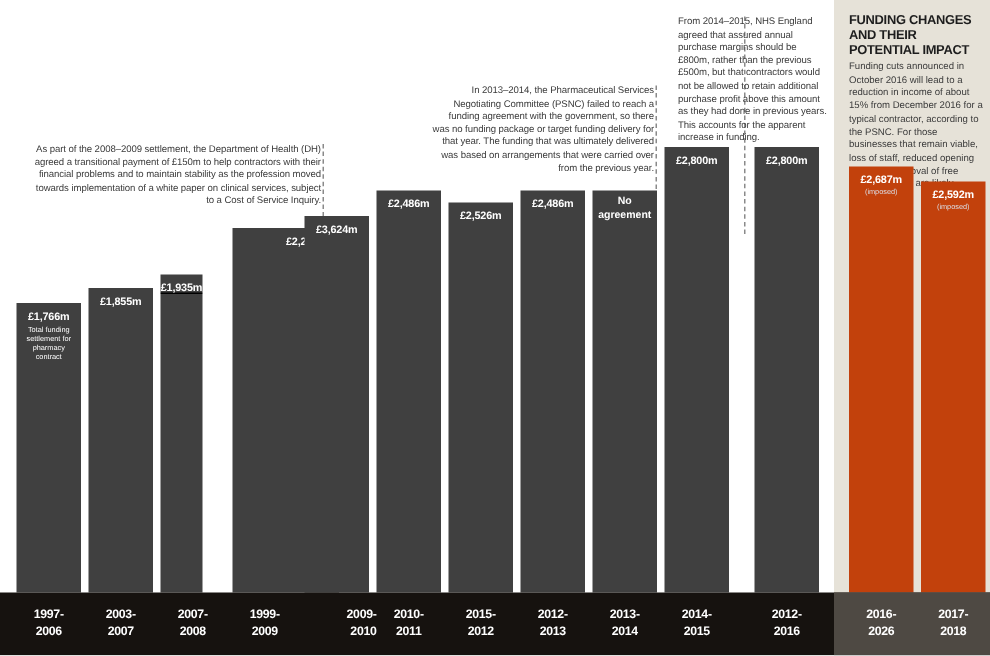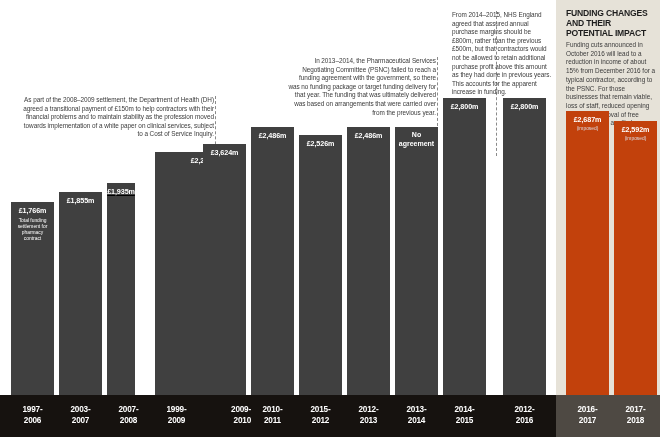--- a/index.html
+++ b/index.html
@@ -265,20 +265,20 @@
   <div class="tick" style="left:438px; width:53px;">
     <span>2014-</span><br>
     <span>2015</span>
   </div>
   <div class="tick" style="left:498px; width:53px;">
     <span>2012-</span><br>
     <span>2016</span>
   </div>
   <div class="tick" style="left:561px; width:53px;">
     <span>2016-</span><br>
-    <span>2017</span>
+    <span>2026</span>
   </div>
   <div class="tick" style="left:609px; width:53px;">
     <span>2017-</span><br>
     <span>2018</span>
   </div>
 
 </div>
 
 </body></html>

